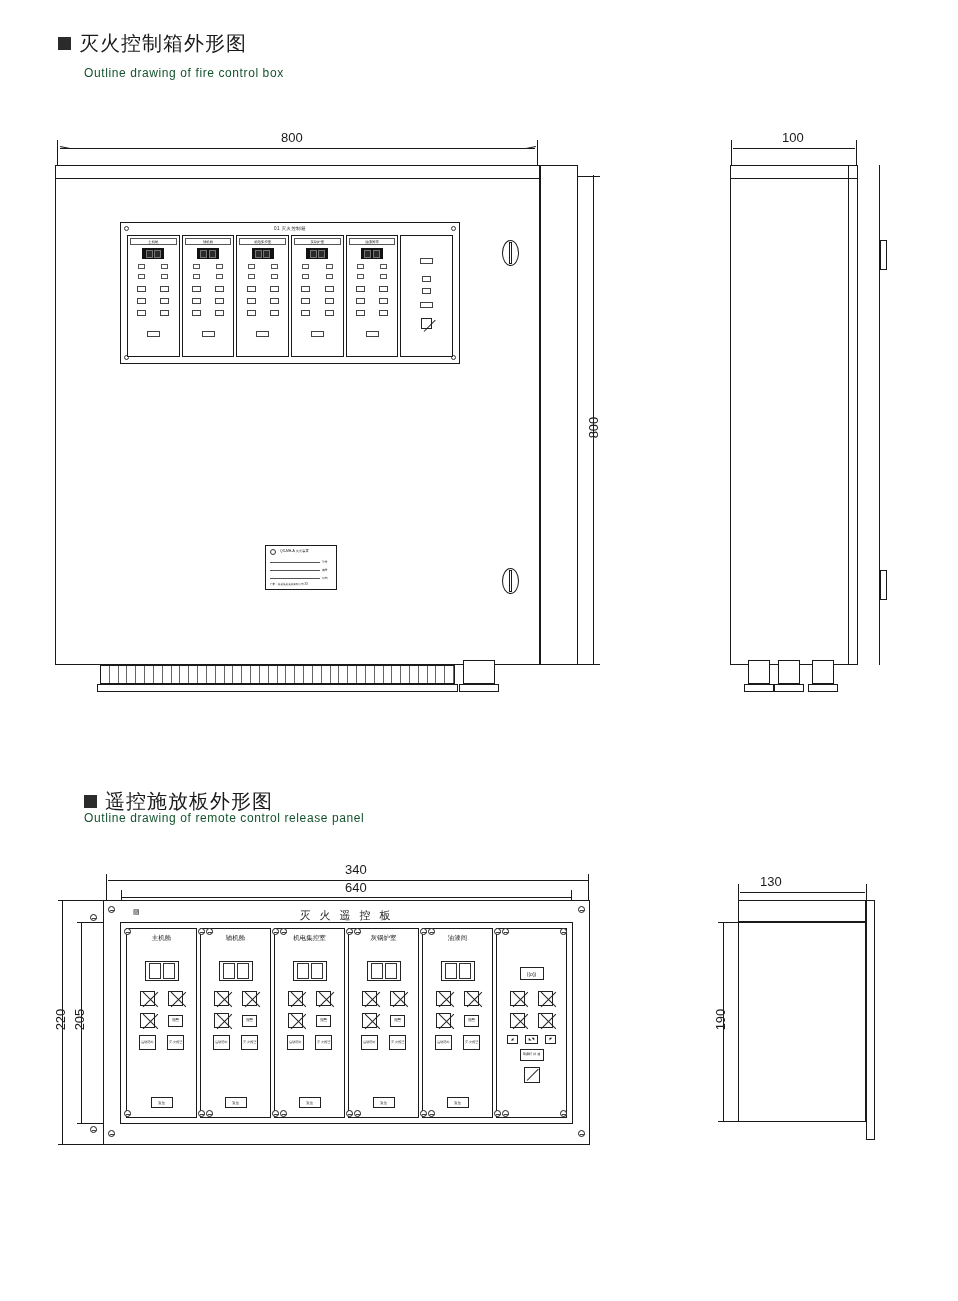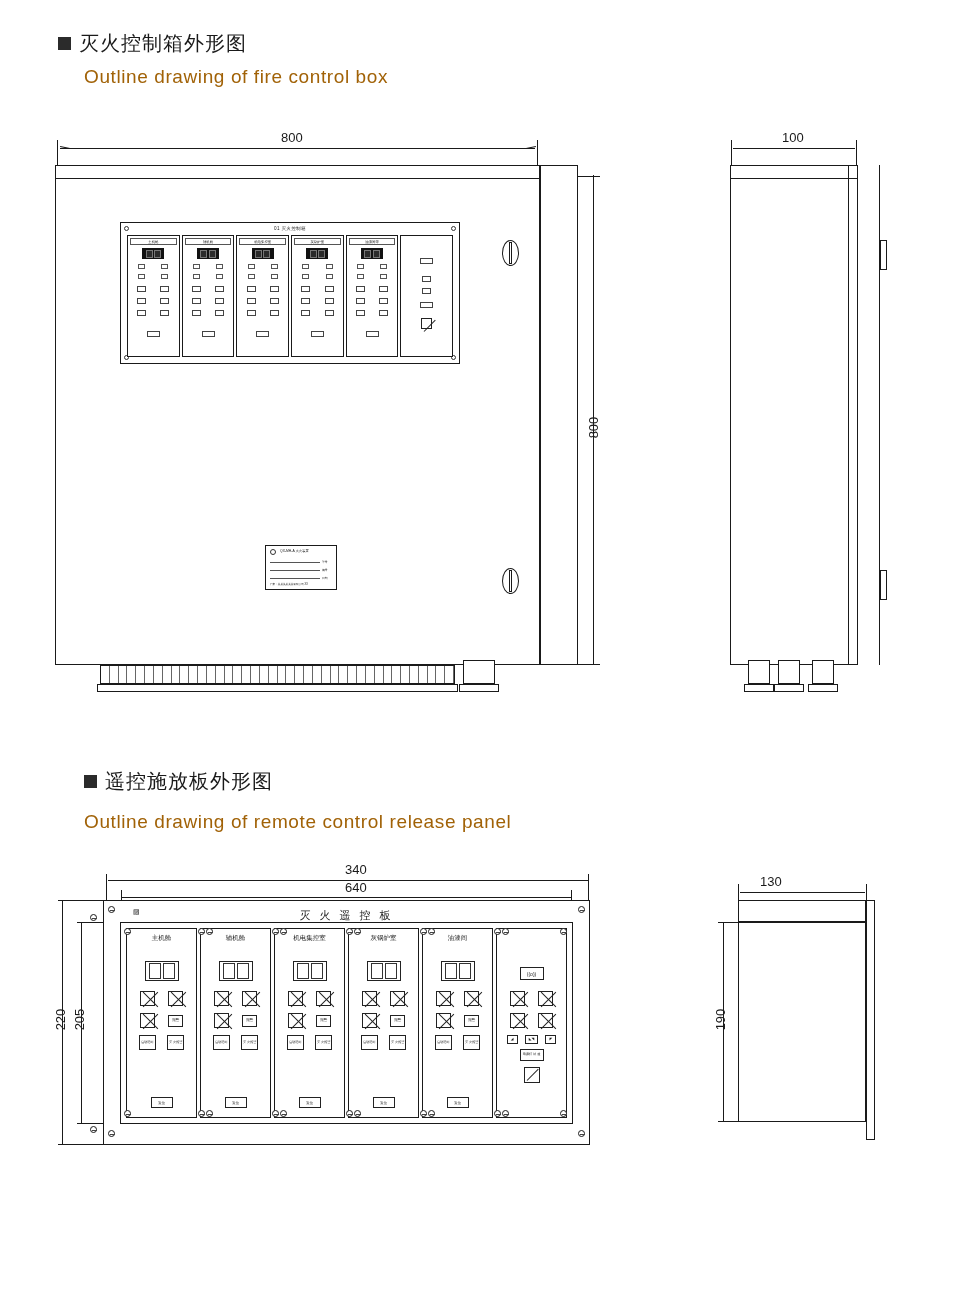--- a/index.html
+++ b/index.html
@@ -8,21 +8,21 @@
     width: 958px; height: 1301px;
     background: #ffffff;
     font-family: "Liberation Sans", sans-serif;
     color: #1a1a1a;
     position: relative;
     overflow: hidden;
   }
   .sec-title { position:absolute; display:flex; align-items:center; gap:8px; }
   .sec-title .bullet { width:13px; height:13px; background:#2b2b2b; display:inline-block; }
   .sec-title .cn { font-size:20px; letter-spacing:1px; color:#1a1a1a; }
-  .sec-sub { position:absolute; font-size:19px; color:#a16207; letter-spacing:0.6px; }
+  .sec-sub { position:absolute; font-size:12px; color:#14532d; letter-spacing:0.6px; }
 
   
   .ln { position:absolute; background:#1a1a1a; }
   .hln { height:1px; }
   .vln { width:1px; }
   .dim-txt { position:absolute; font-size:13px; color:#1a1a1a; }
   .dim-txt.rot { transform-origin: center center; transform: rotate(-90deg); }
 
   .box-outline { position:absolute; border:1px solid #1a1a1a; background:#fff; }
 
@@ -381,21 +381,21 @@
 <div class="hinge" style="left:880px; top:570px;"></div>
 <div class="ln vln" style="left:879px; top:165px; height:500px;"></div>
 
 <div class="foot" style="left:748px; top:660px; width:22px; height:24px;"></div>
 <div class="foot" style="left:744px; top:684px; width:30px; height:8px;"></div>
 <div class="foot" style="left:778px; top:660px; width:22px; height:24px;"></div>
 <div class="foot" style="left:774px; top:684px; width:30px; height:8px;"></div>
 <div class="foot" style="left:812px; top:660px; width:22px; height:24px;"></div>
 <div class="foot" style="left:808px; top:684px; width:30px; height:8px;"></div>
 
-<div class="sec-title" style="left:84px; top:768px;">
+<div class="sec-title" style="left:84px; top:788px;">
   <span class="bullet"></span>
   <span class="cn">遥控施放板外形图</span>
 </div>
 <div class="sec-sub" style="left:84px; top:811px;">Outline drawing of remote control release panel</div>
 
 <div class="dim-txt" style="left:345px; top:862px;">340</div>
 <div class="ln hln" style="left:108px; top:880px; width:480px;"></div>
 <div class="dim-txt" style="left:345px; top:880px;">640</div>
 <div class="ln hln" style="left:122px; top:897px; width:450px;"></div>
 <div class="ln vln" style="left:106px; top:874px; height:30px;"></div>

